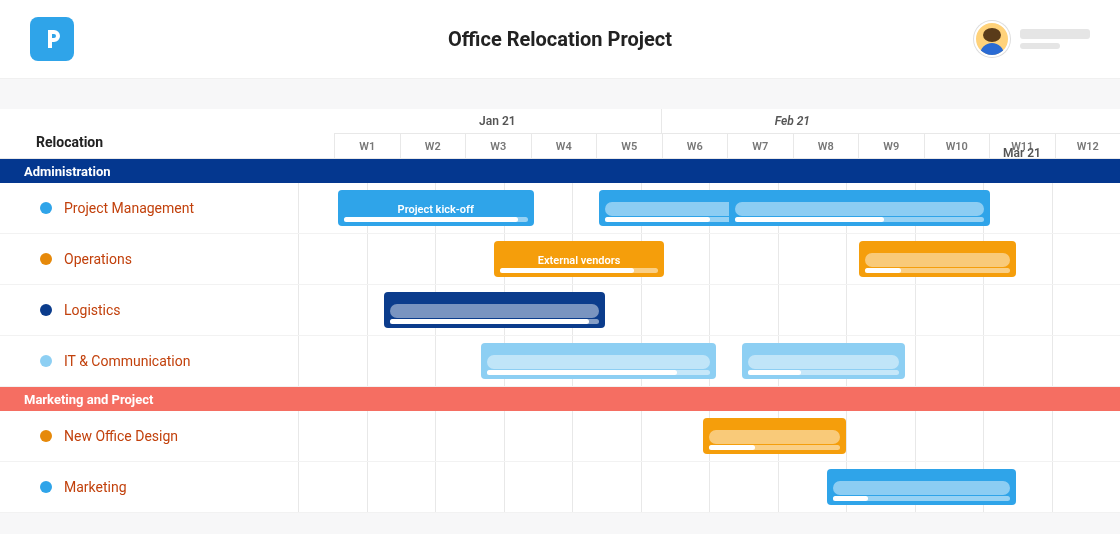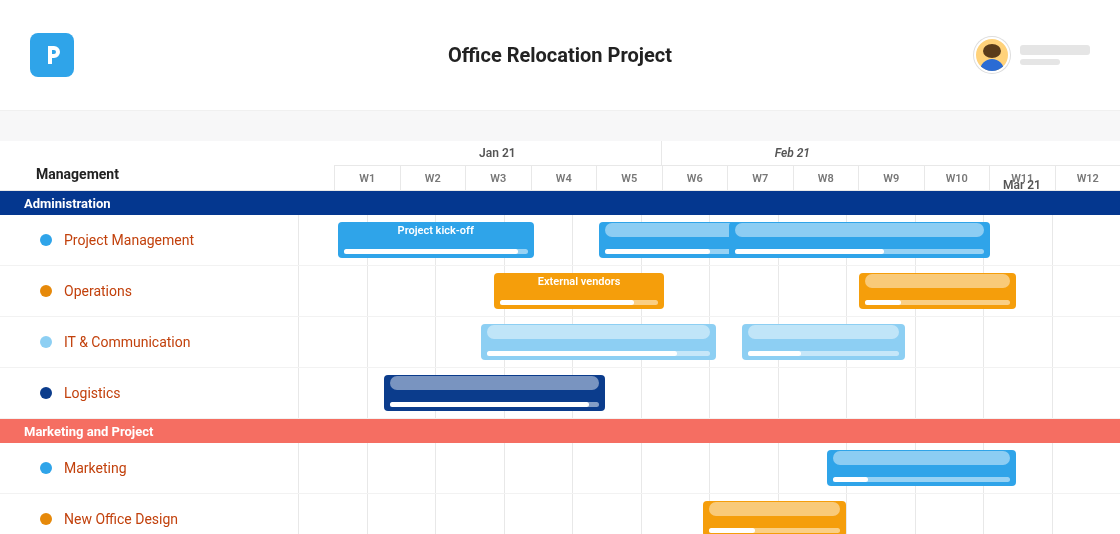--- a/index.html
+++ b/index.html
@@ -14,21 +14,21 @@
     --subtext:#888;
     --grid:#e8e8e8;
     --page:#f7f7f8;
   }
   html,body{margin:0;padding:0;background:var(--page);font-family:-apple-system,BlinkMacSystemFont,"Segoe UI",Roboto,Helvetica,Arial,sans-serif;color:var(--text);}
   .header{
     background:#fff;
     height:78px;
     display:flex;
     align-items:center;
-    padding:16px 30px;
+    padding:0 30px;
     position:relative;
     border-bottom:1px solid #f0f0f0;
   }
   .logo{
     width:44px;height:44px;border-radius:8px;background:var(--blue);
     display:flex;align-items:center;justify-content:center;
     color:#fff;font-weight:700;font-family:Arial;
   }
   .logo svg{width:24px;height:24px;fill:#fff;}
   .title{
@@ -127,21 +127,21 @@
   }
   .bar .progress{
     position:absolute;left:6px;right:6px;bottom:4px;height:5px;
     border-radius:3px;background:rgba(255,255,255,0.5);
   }
   .bar .progress::after{
     content:"";position:absolute;left:0;top:0;bottom:0;
     width:var(--p,80%);background:#fff;border-radius:3px;
   }
   .bar .bar-label{
-    position:absolute;left:6px;right:6px;top:1px;height:14px;
+    position:absolute;left:6px;right:6px;top:12px;height:14px;
     border-radius:7px;background:rgba(255,255,255,0.45);
     display:flex;align-items:center;justify-content:center;
     font-size:11px;color:#fff;
   }
   .bar.blue{background:var(--blue);}
   .bar.orange{background:var(--orange);}
   .bar.navy{background:var(--blue-dark);}
   .bar.light{background:var(--blue-light);}
 </style>
 </head>
@@ -158,21 +158,21 @@
     <div class="avatar"></div>
     <div class="user-meta">
       <div class="ph-line big"></div>
       <div class="ph-line small"></div>
     </div>
   </div>
 </div>
 
 <div class="chart">
   <div class="top-head">
-    <div class="left-gutter">Management</div>
+    <div class="left-gutter">Relocation</div>
     <div class="timeline">
       <div class="months" id="months-row">
           <div class="month" style="flex: 5 1 0%;">Jan 21</div>
           <div class="month" style="flex: 4 1 0%; font-style: italic;">Feb 21</div>
           <div class="month" style="flex: 3 1 0%; margin-top: 44px;">Mar 21</div>
         </div>
       <div class="weeks" id="weeks-row">
           <div class="week">W1</div>
           <div class="week">W2</div>
           <div class="week">W3</div>
@@ -235,65 +235,65 @@
             <div class="progress" style="--p: 85%;"></div>
           </div>
           <div class="bar orange" style="left: 66.6667%; width: 20%;">
             <div class="bar-label"></div>
             <div class="progress" style="--p: 25%;"></div>
           </div>
         </div>
       </div>
       <div class="row">
         <div class="label">
+          <span class="dot navy"></span>
+          <span>Logistics</span>
+        </div>
+        <div class="track">
+          <div class="bar navy" style="left: 5.83333%; width: 28.3333%;">
+            <div class="bar-label"></div>
+            <div class="progress" style="--p: 95%;"></div>
+          </div>
+        </div>
+      </div>
+      <div class="row">
+        <div class="label">
           <span class="dot light"></span>
           <span>IT &amp; Communication</span>
         </div>
         <div class="track">
           <div class="bar light" style="left: 18.3333%; width: 30%;">
             <div class="bar-label"></div>
             <div class="progress" style="--p: 85%;"></div>
           </div>
           <div class="bar light" style="left: 51.6667%; width: 20.8333%;">
             <div class="bar-label"></div>
             <div class="progress" style="--p: 35%;"></div>
           </div>
         </div>
       </div>
-      <div class="row">
-        <div class="label">
-          <span class="dot navy"></span>
-          <span>Logistics</span>
-        </div>
-        <div class="track">
-          <div class="bar navy" style="left: 5.83333%; width: 28.3333%;">
-            <div class="bar-label"></div>
-            <div class="progress" style="--p: 95%;"></div>
-          </div>
-        </div>
-      </div>
       <div class="group-header mkt">Marketing and Project</div>
+      <div class="row">
+        <div class="label">
+          <span class="dot orange"></span>
+          <span>New Office Design</span>
+        </div>
+        <div class="track">
+          <div class="bar orange" style="left: 46.6667%; width: 18.3333%;">
+            <div class="bar-label"></div>
+            <div class="progress" style="--p: 35%;"></div>
+          </div>
+        </div>
+      </div>
       <div class="row">
         <div class="label">
           <span class="dot blue"></span>
           <span>Marketing</span>
         </div>
         <div class="track">
           <div class="bar blue" style="left: 62.5%; width: 24.1667%;">
             <div class="bar-label"></div>
             <div class="progress" style="--p: 20%;"></div>
           </div>
         </div>
       </div>
-      <div class="row">
-        <div class="label">
-          <span class="dot orange"></span>
-          <span>New Office Design</span>
-        </div>
-        <div class="track">
-          <div class="bar orange" style="left: 46.6667%; width: 18.3333%;">
-            <div class="bar-label"></div>
-            <div class="progress" style="--p: 35%;"></div>
-          </div>
-        </div>
-      </div>
     </div>
 </div>
 
 </body></html>

